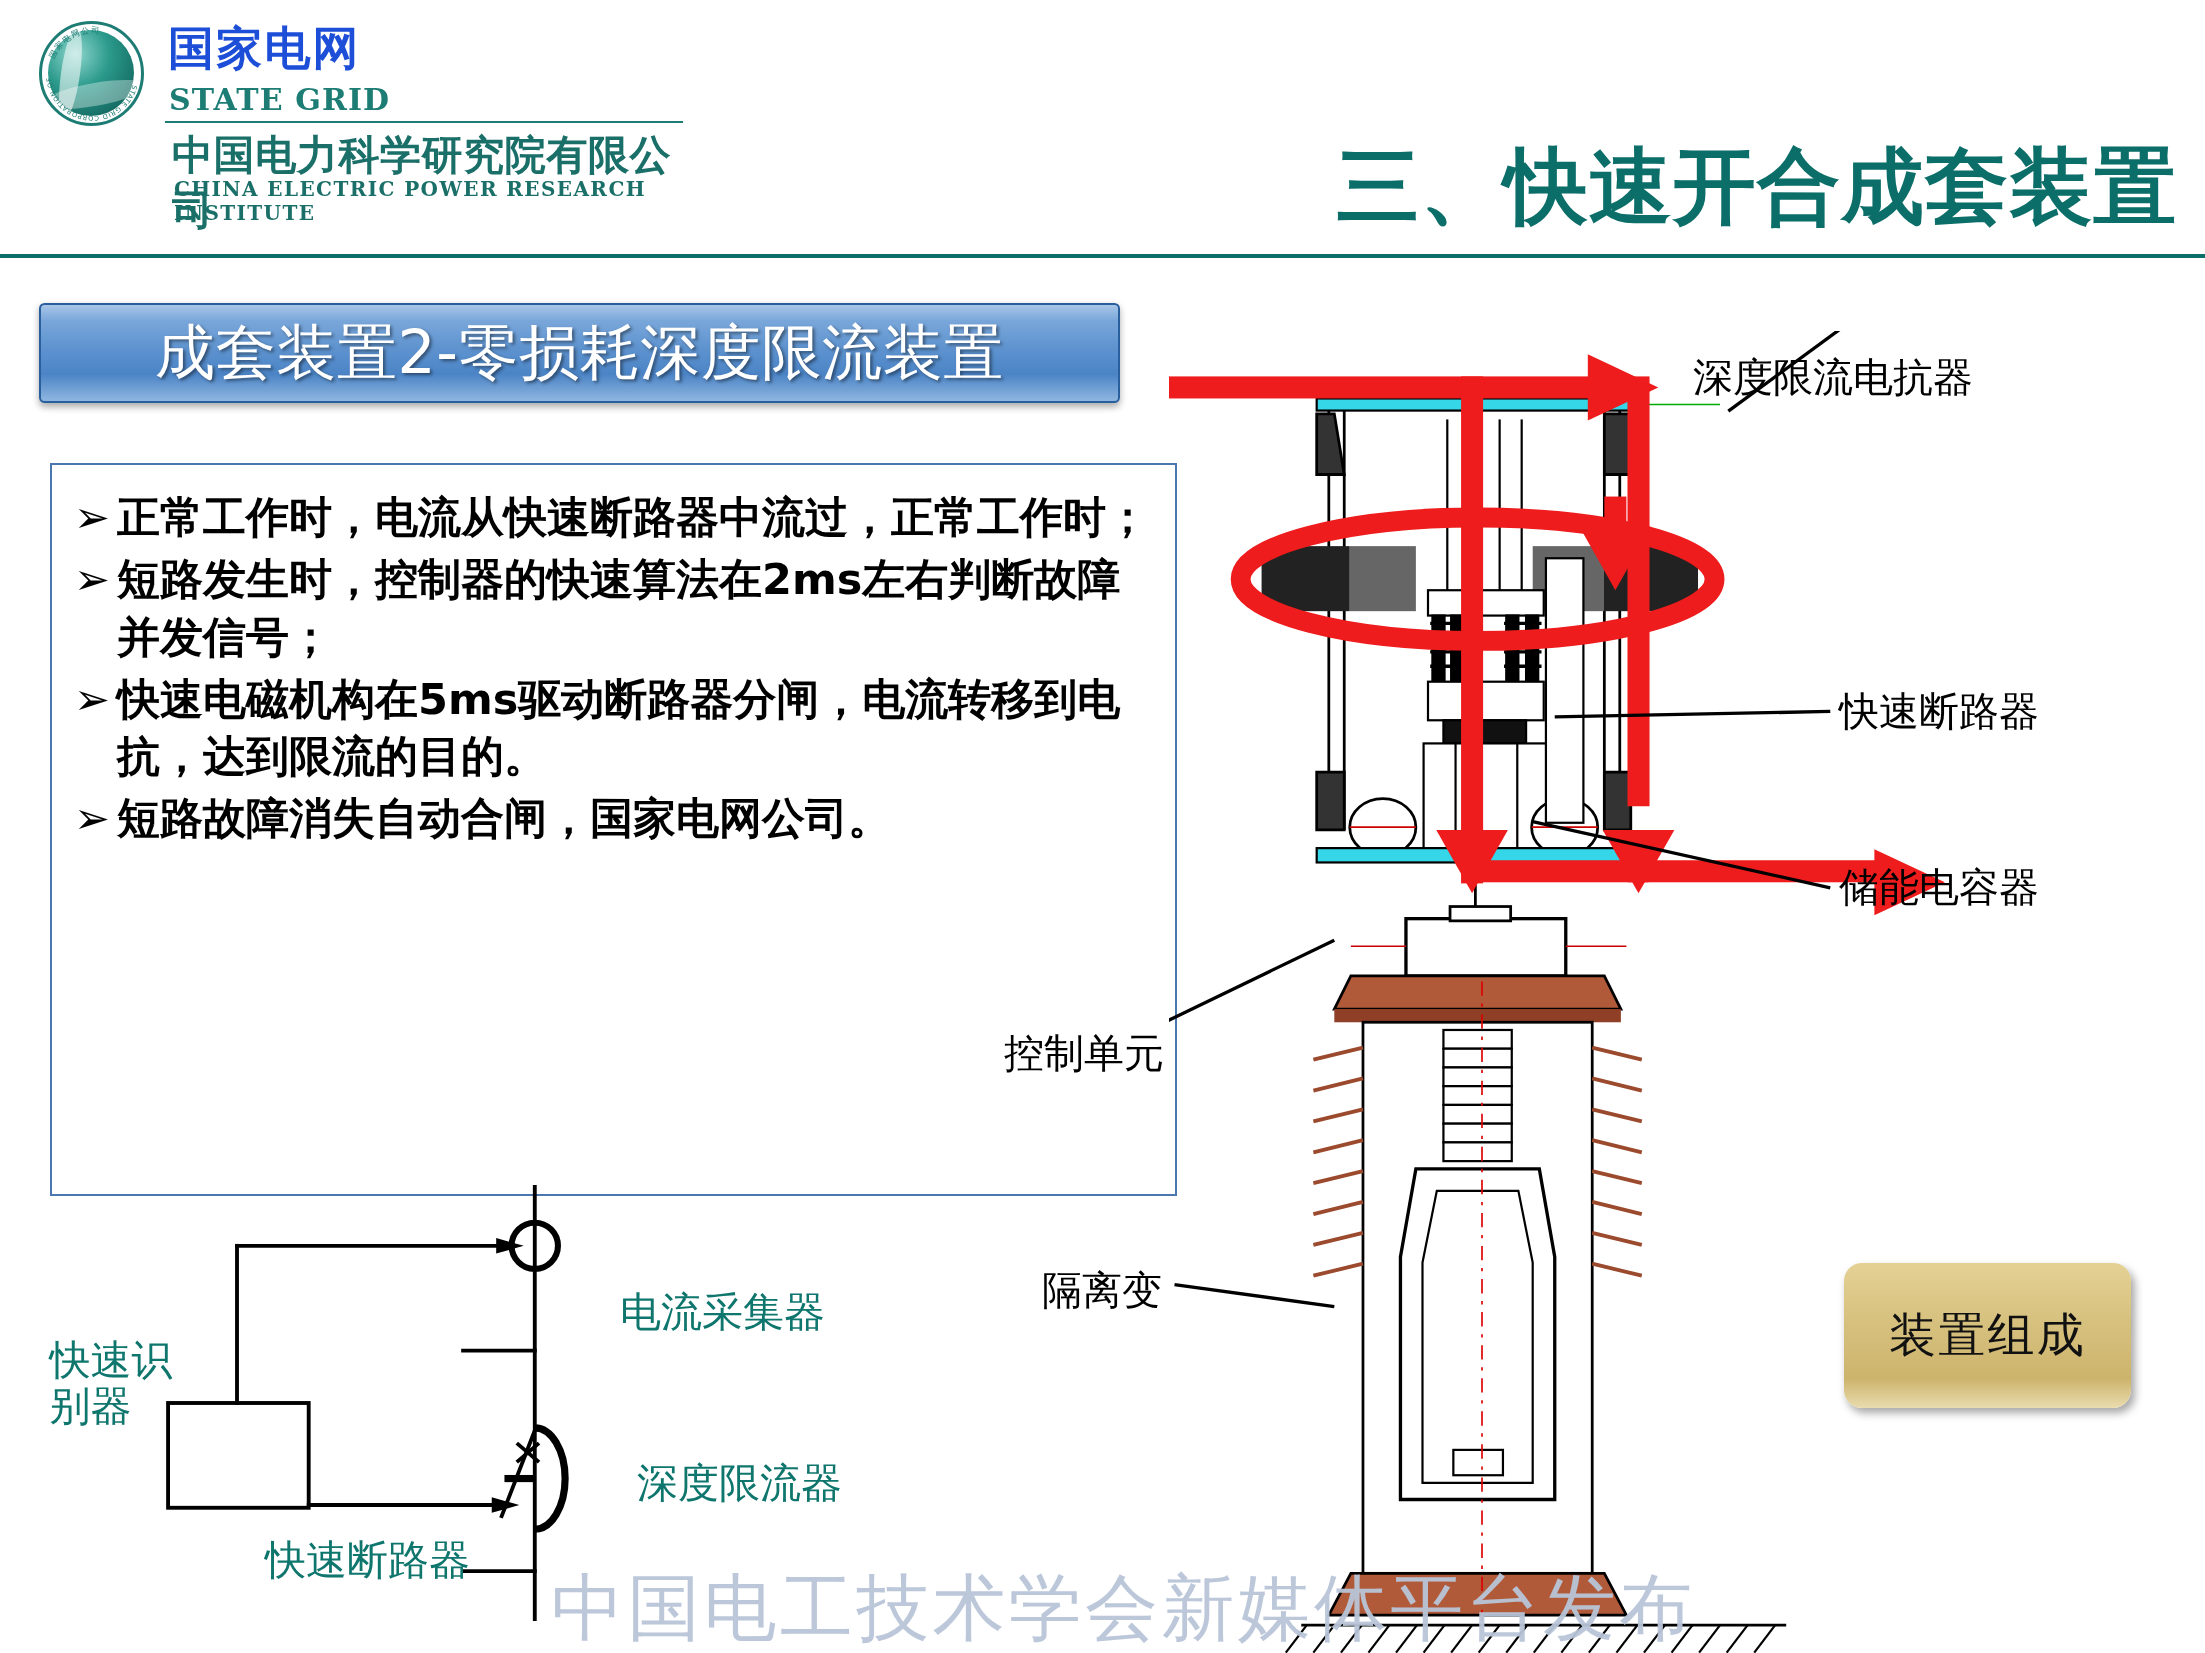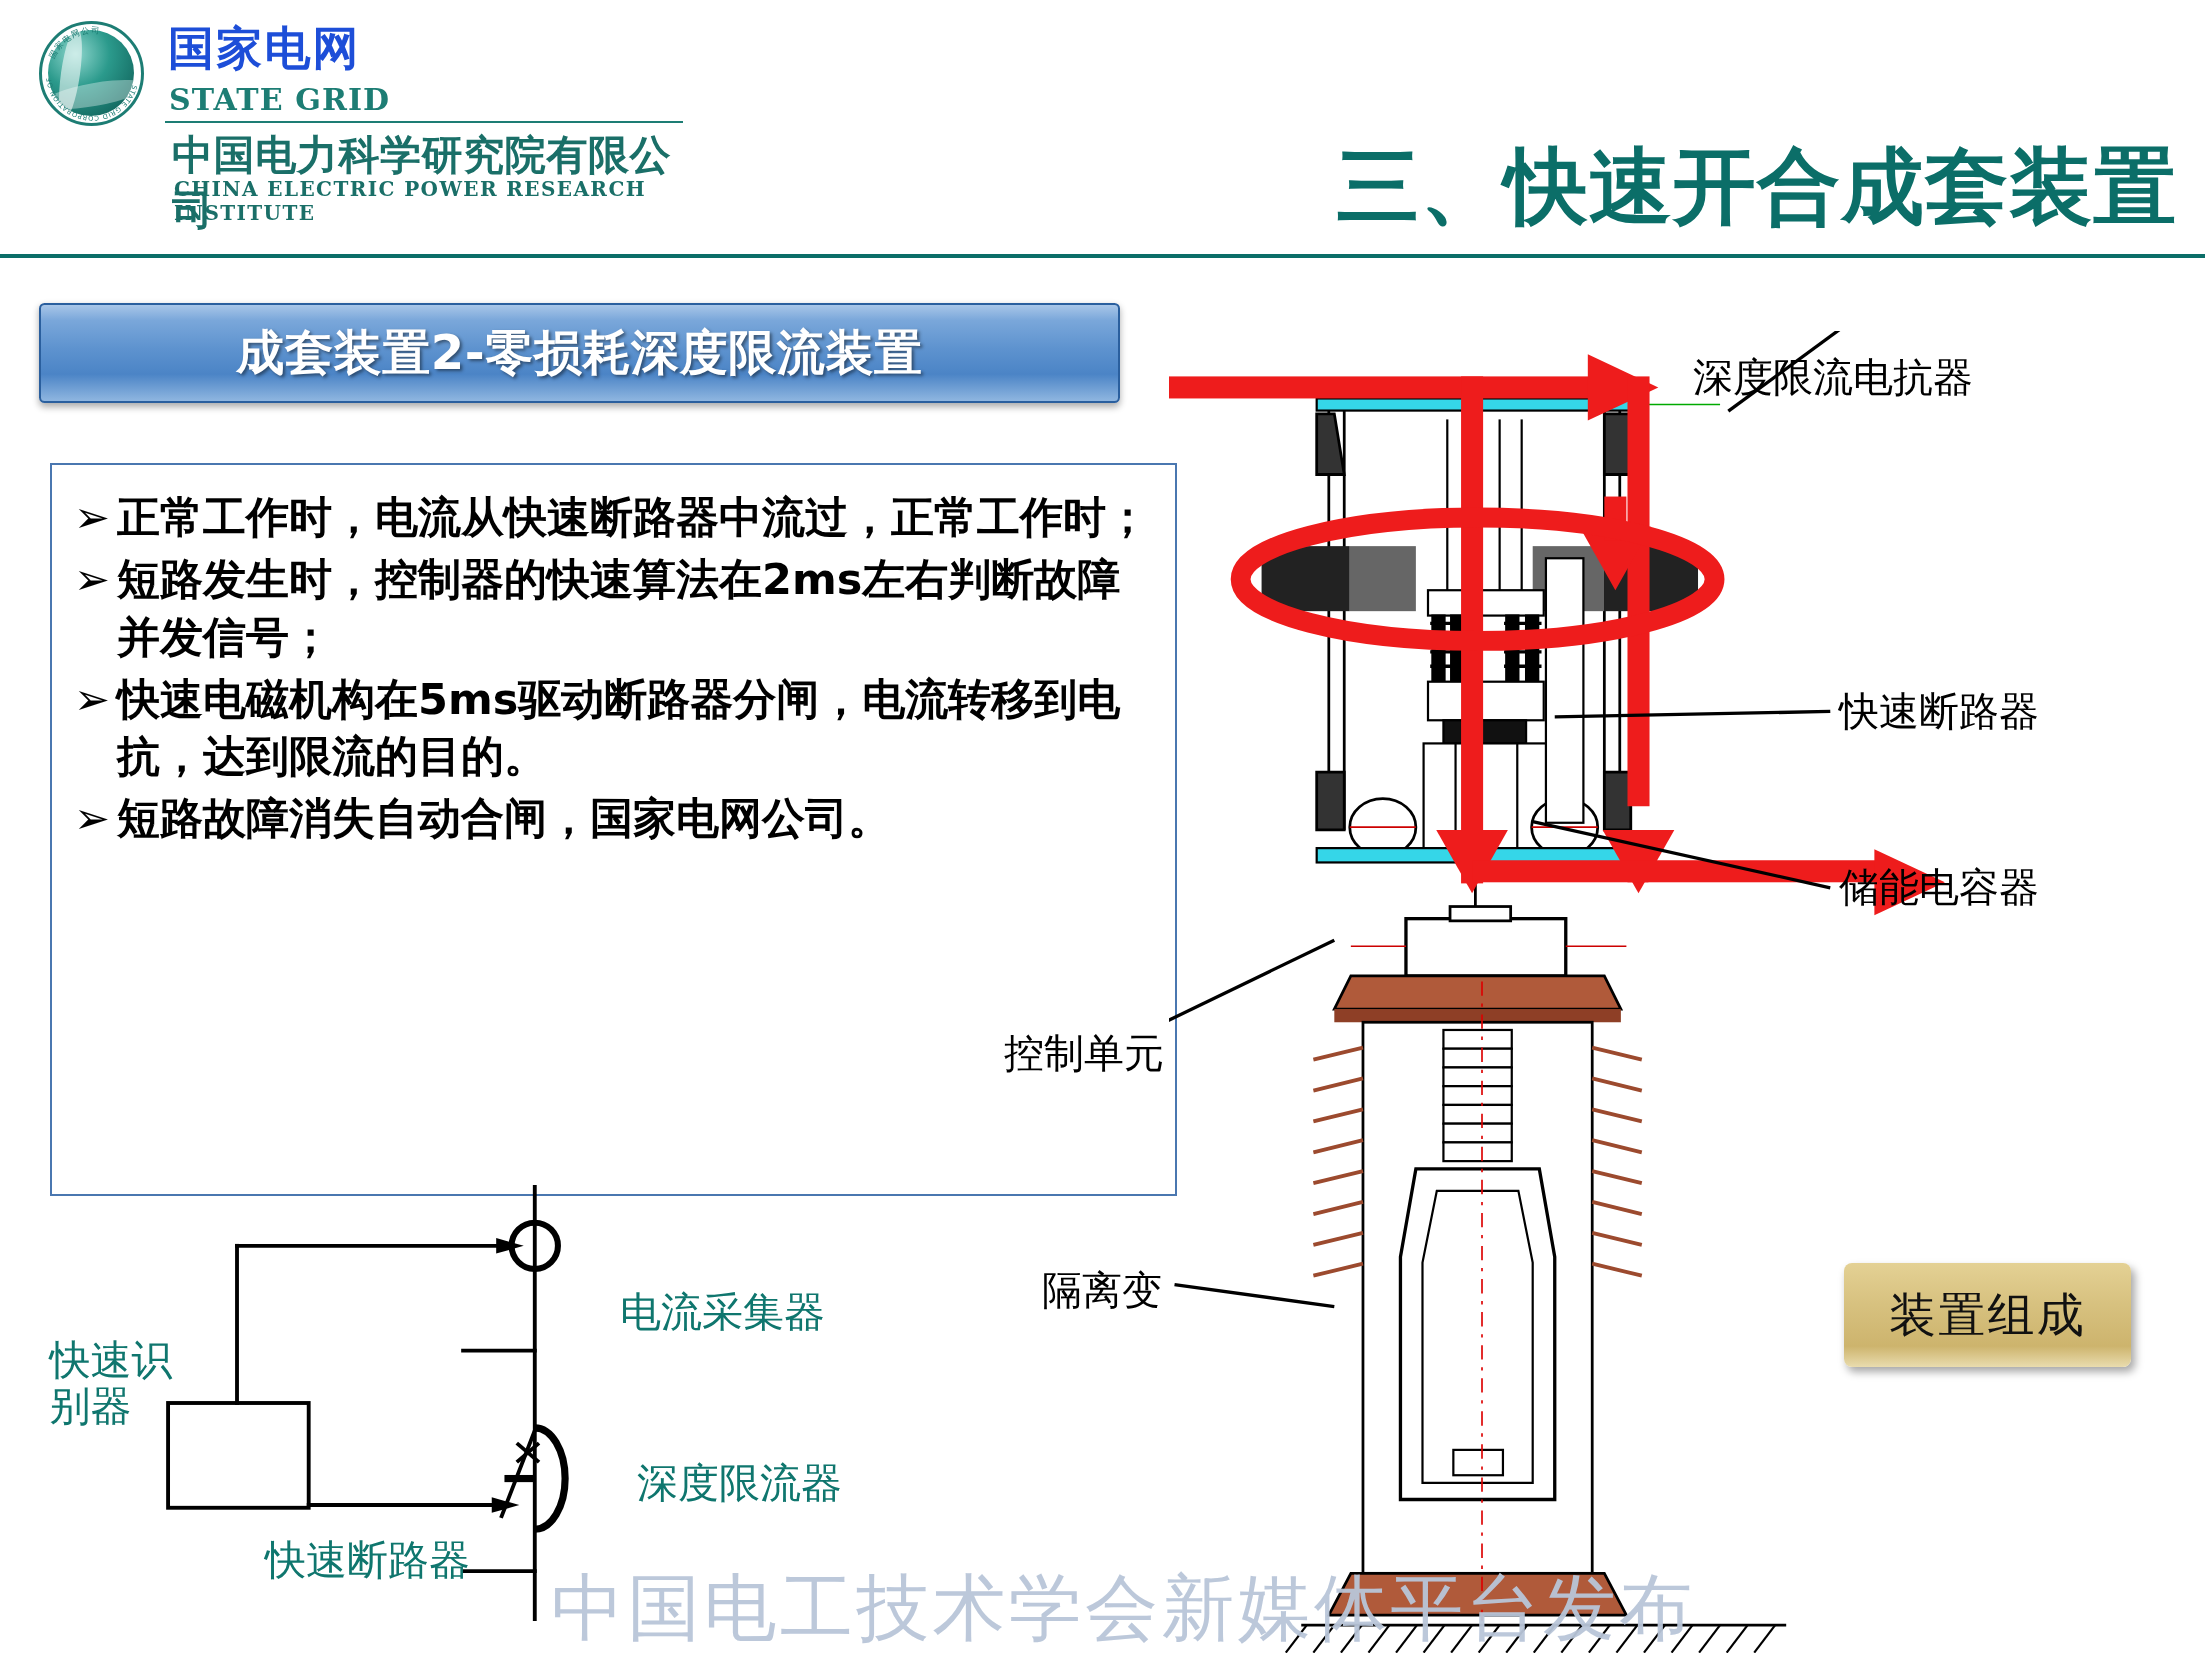--- a/index.html
+++ b/index.html
@@ -80,21 +80,21 @@
   .banner{
     position:absolute;left:39px;top:303px;width:1081px;height:100px;
     border-radius:5.5px;
     background:linear-gradient(180deg,#a8c6e8 0%,#7aa7da 16%,#5e93cf 45%,#4b84c6 72%,#8fb6e0 100%);
     border:2.2px solid #2a5f9e;
     box-shadow:0 3.9px 7.7px rgba(0,0,0,.33);
     display:flex;align-items:center;justify-content:center;
     box-sizing:border-box;
   }
   .banner-text{
-    font-size:48px;font-weight:bold;color:#ffffff;letter-spacing:0.6px;
+    font-size:60px;font-weight:normal;color:#ffffff;letter-spacing:0.6px;
     text-shadow:2.2px 2.2px 3.3px rgba(0,0,0,.45);
     white-space:nowrap;
   }
 
   
   .bullets-box{
     position:absolute;left:50px;top:463px;width:1127px;height:733px;
     border:2.2px solid #4a77b0;box-sizing:border-box;background:#fff;
     padding:24px 22px 0 22px;
   }
@@ -129,22 +129,22 @@
     font-family:"DejaVu Sans","Liberation Sans",sans-serif;
   }
   .lbl-reactor{left:524px;top:19.3px;}
   .lbl-breaker{left:670px;top:353px;}
   .lbl-cap{left:670px;top:529px;}
   .lbl-ctrl{left:-165px;top:695px;}
   .lbl-iso{left:-127px;top:932px;}
 
   
   .gold-btn{
-    position:absolute;left:1844px;top:1263px;width:287px;height:104px;
-    border-radius:8px;
+    position:absolute;left:1844px;top:1263px;width:287px;height:145px;
+    border-radius:18px;
     background:linear-gradient(180deg,#e4d194 0%,#d7c17f 40%,#cdb46d 80%,#e9dcae 100%);
     box-shadow:3.9px 5px 8.8px rgba(0,0,0,.35);
     display:flex;align-items:center;justify-content:center;
     box-sizing:border-box;
   }
   .gold-btn span{
     font-size:47px;color:#111;letter-spacing:2.2px;
     font-family:"DejaVu Serif","Liberation Serif",serif;
   }
 

